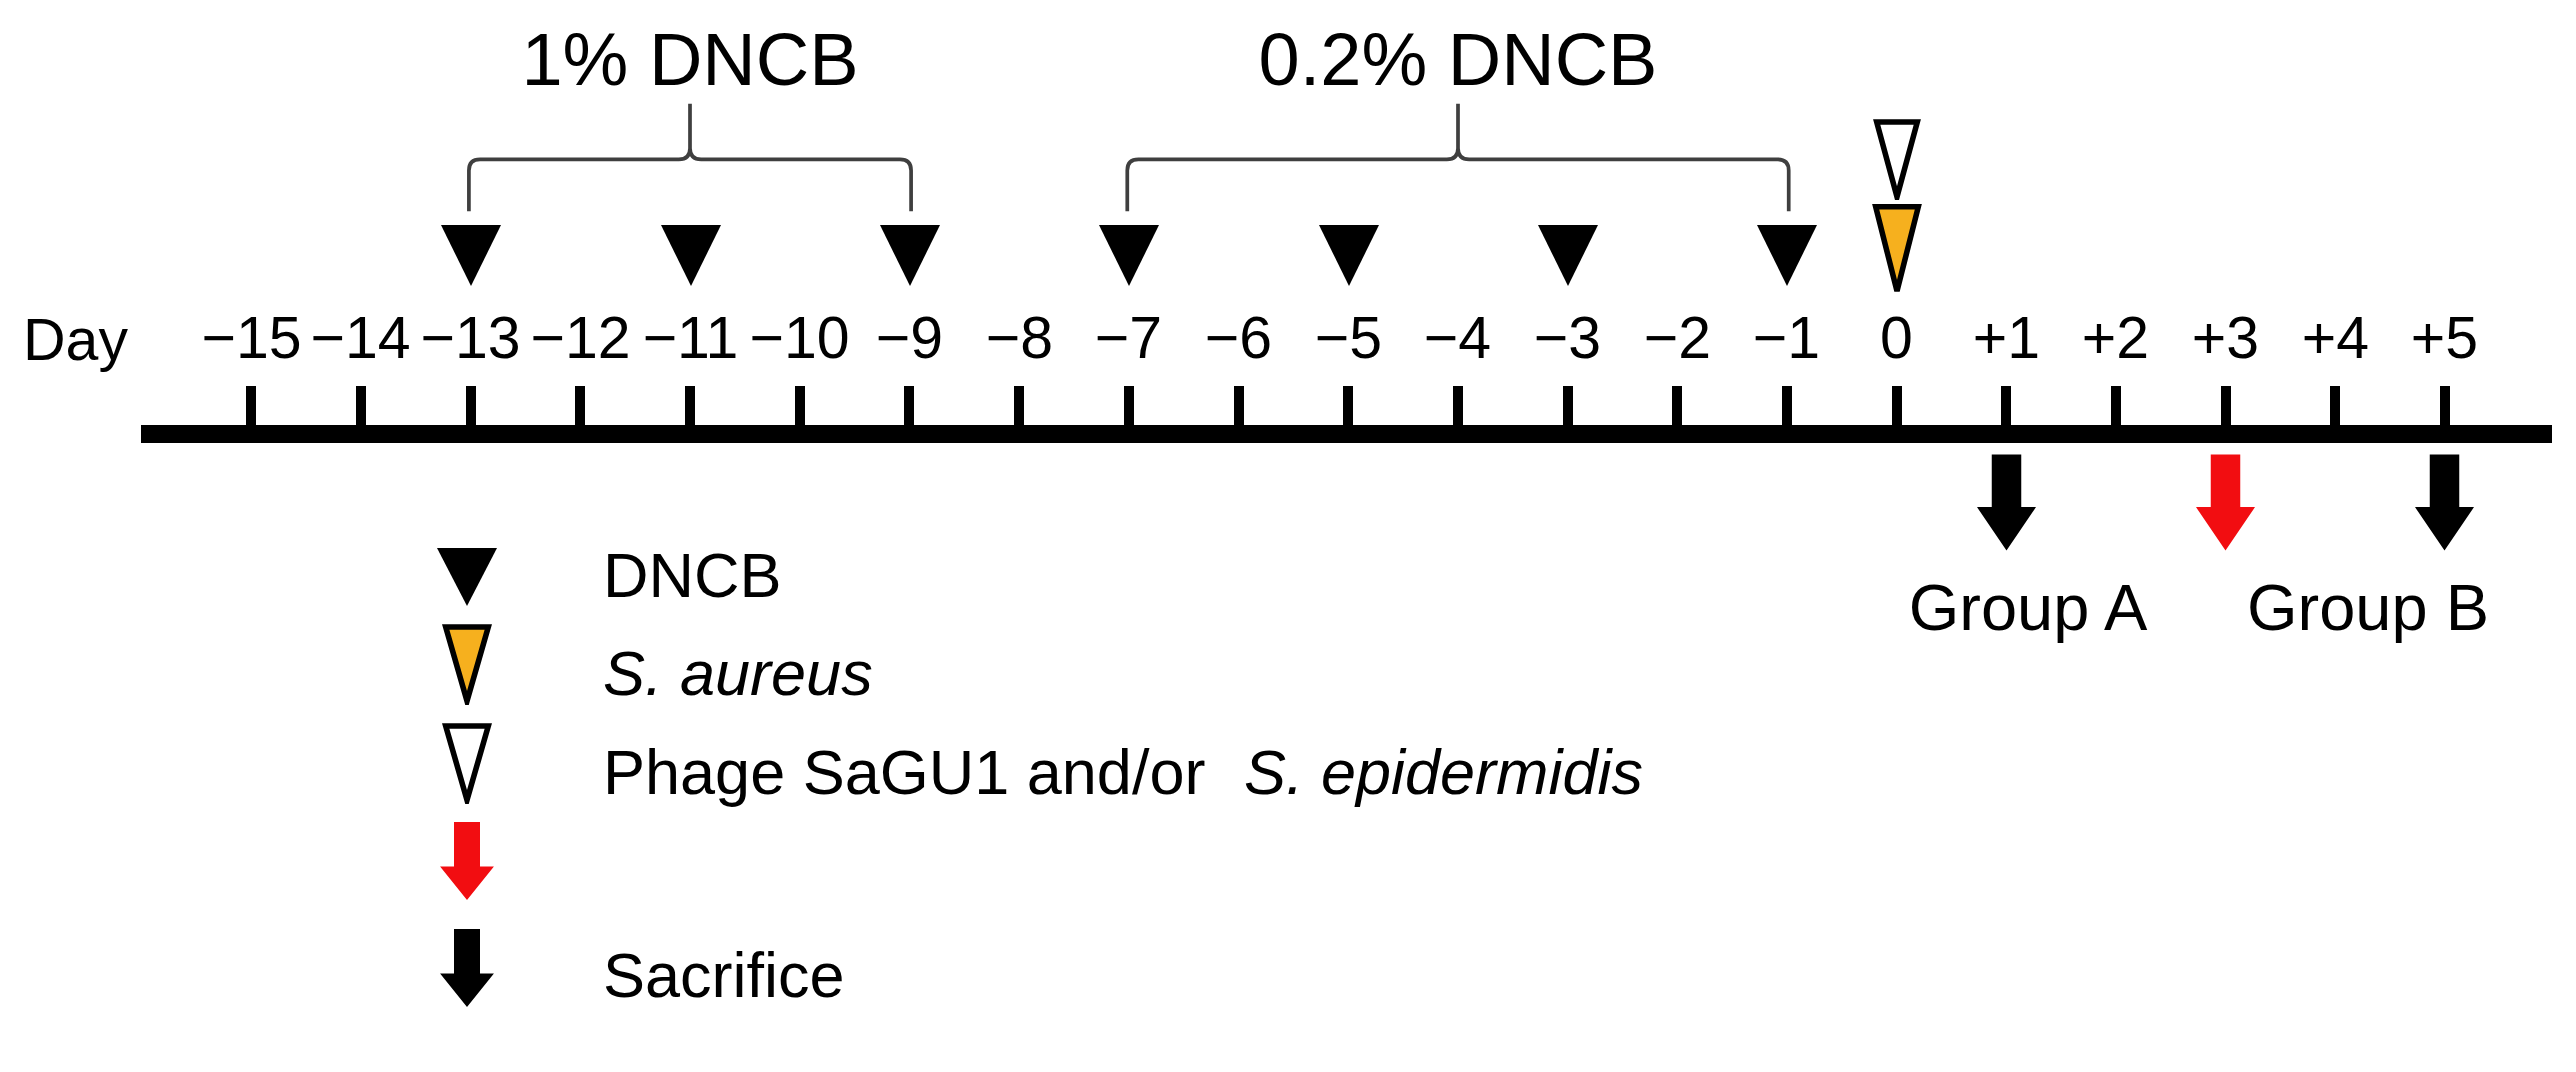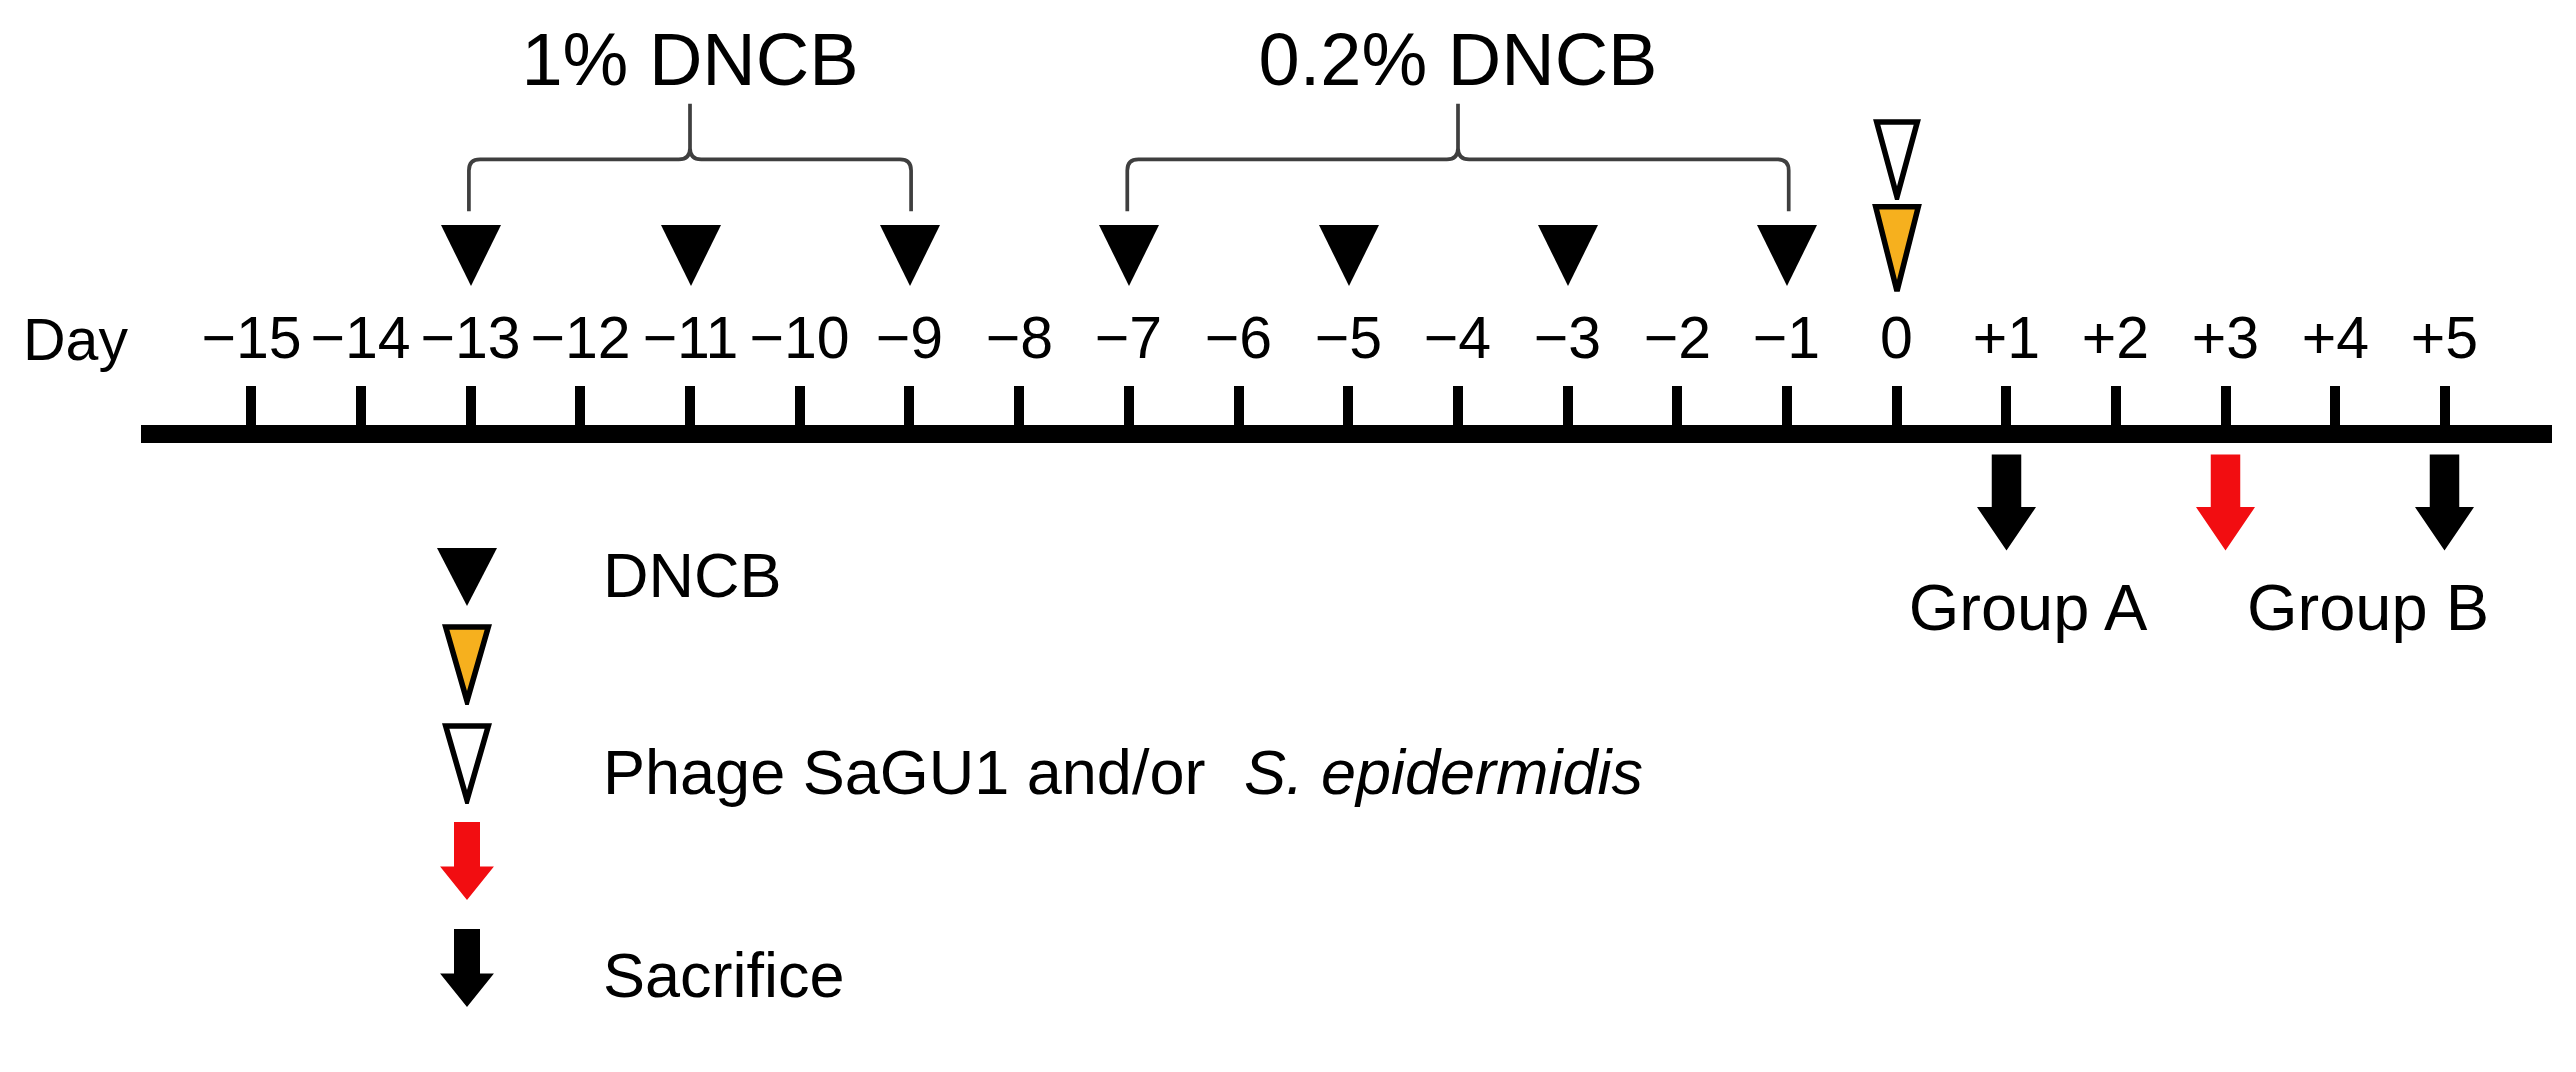--- a/index.html
+++ b/index.html
@@ -99,20 +99,21 @@
     <svg width="59" height="97" viewBox="0 0 64 104" style="position: absolute; left: 2196px; top: 454px;">
       <polygon points="16,0 48,0 48,57 64,57 32,104 0,57 16,57" fill="#F20D11"></polygon>
     </svg>
     <div class="abs group" style="left: 2028px; top: 575px;">Group A</div>
     <div class="abs group" style="left: 2368px; top: 575px;">Group B</div>
     <div class="abs" style="left: 437px; top: 548px; width: 0px; height: 0px; border-left: 30px solid transparent; border-right: 30px solid transparent; border-top: 58px solid rgb(0, 0, 0);"></div>
     <div class="abs legend-text" style="left: 603px; top: 544px;"><span>DNCB</span></div>
     <svg width="50" height="82" viewBox="0 0 54 88" style="position: absolute; left: 442px; top: 623px;">
       <polygon points="4,4 50,4 27,84" fill="#F6B01E" stroke="#000000" stroke-width="6" stroke-linejoin="miter"></polygon>
     </svg>
+    <div class="abs legend-text" style="left: 603px; top: 642px;"><span style="font-style: italic;">S. aureus</span></div>
     <svg width="50" height="82" viewBox="0 0 54 88" style="position: absolute; left: 442px; top: 722px;">
       <polygon points="4,4 50,4 27,84" fill="#ffffff" stroke="#000000" stroke-width="6" stroke-linejoin="miter"></polygon>
     </svg>
     <div class="abs legend-text" style="left: 603px; top: 741px;"><span>Phage SaGU1 and/or </span><span style="font-style: italic; margin-left: 21px;">S. epidermidis</span></div>
     <svg width="54" height="78" viewBox="0 0 58 84" style="position: absolute; left: 440px; top: 822px;">
       <polygon points="15,0 43,0 43,48 58,48 29,84 0,48 15,48" fill="#F20D11"></polygon>
     </svg>
     <svg width="54" height="78" viewBox="0 0 58 84" style="position: absolute; left: 440px; top: 929px;">
       <polygon points="15,0 43,0 43,48 58,48 29,84 0,48 15,48" fill="#000000"></polygon>
     </svg>

